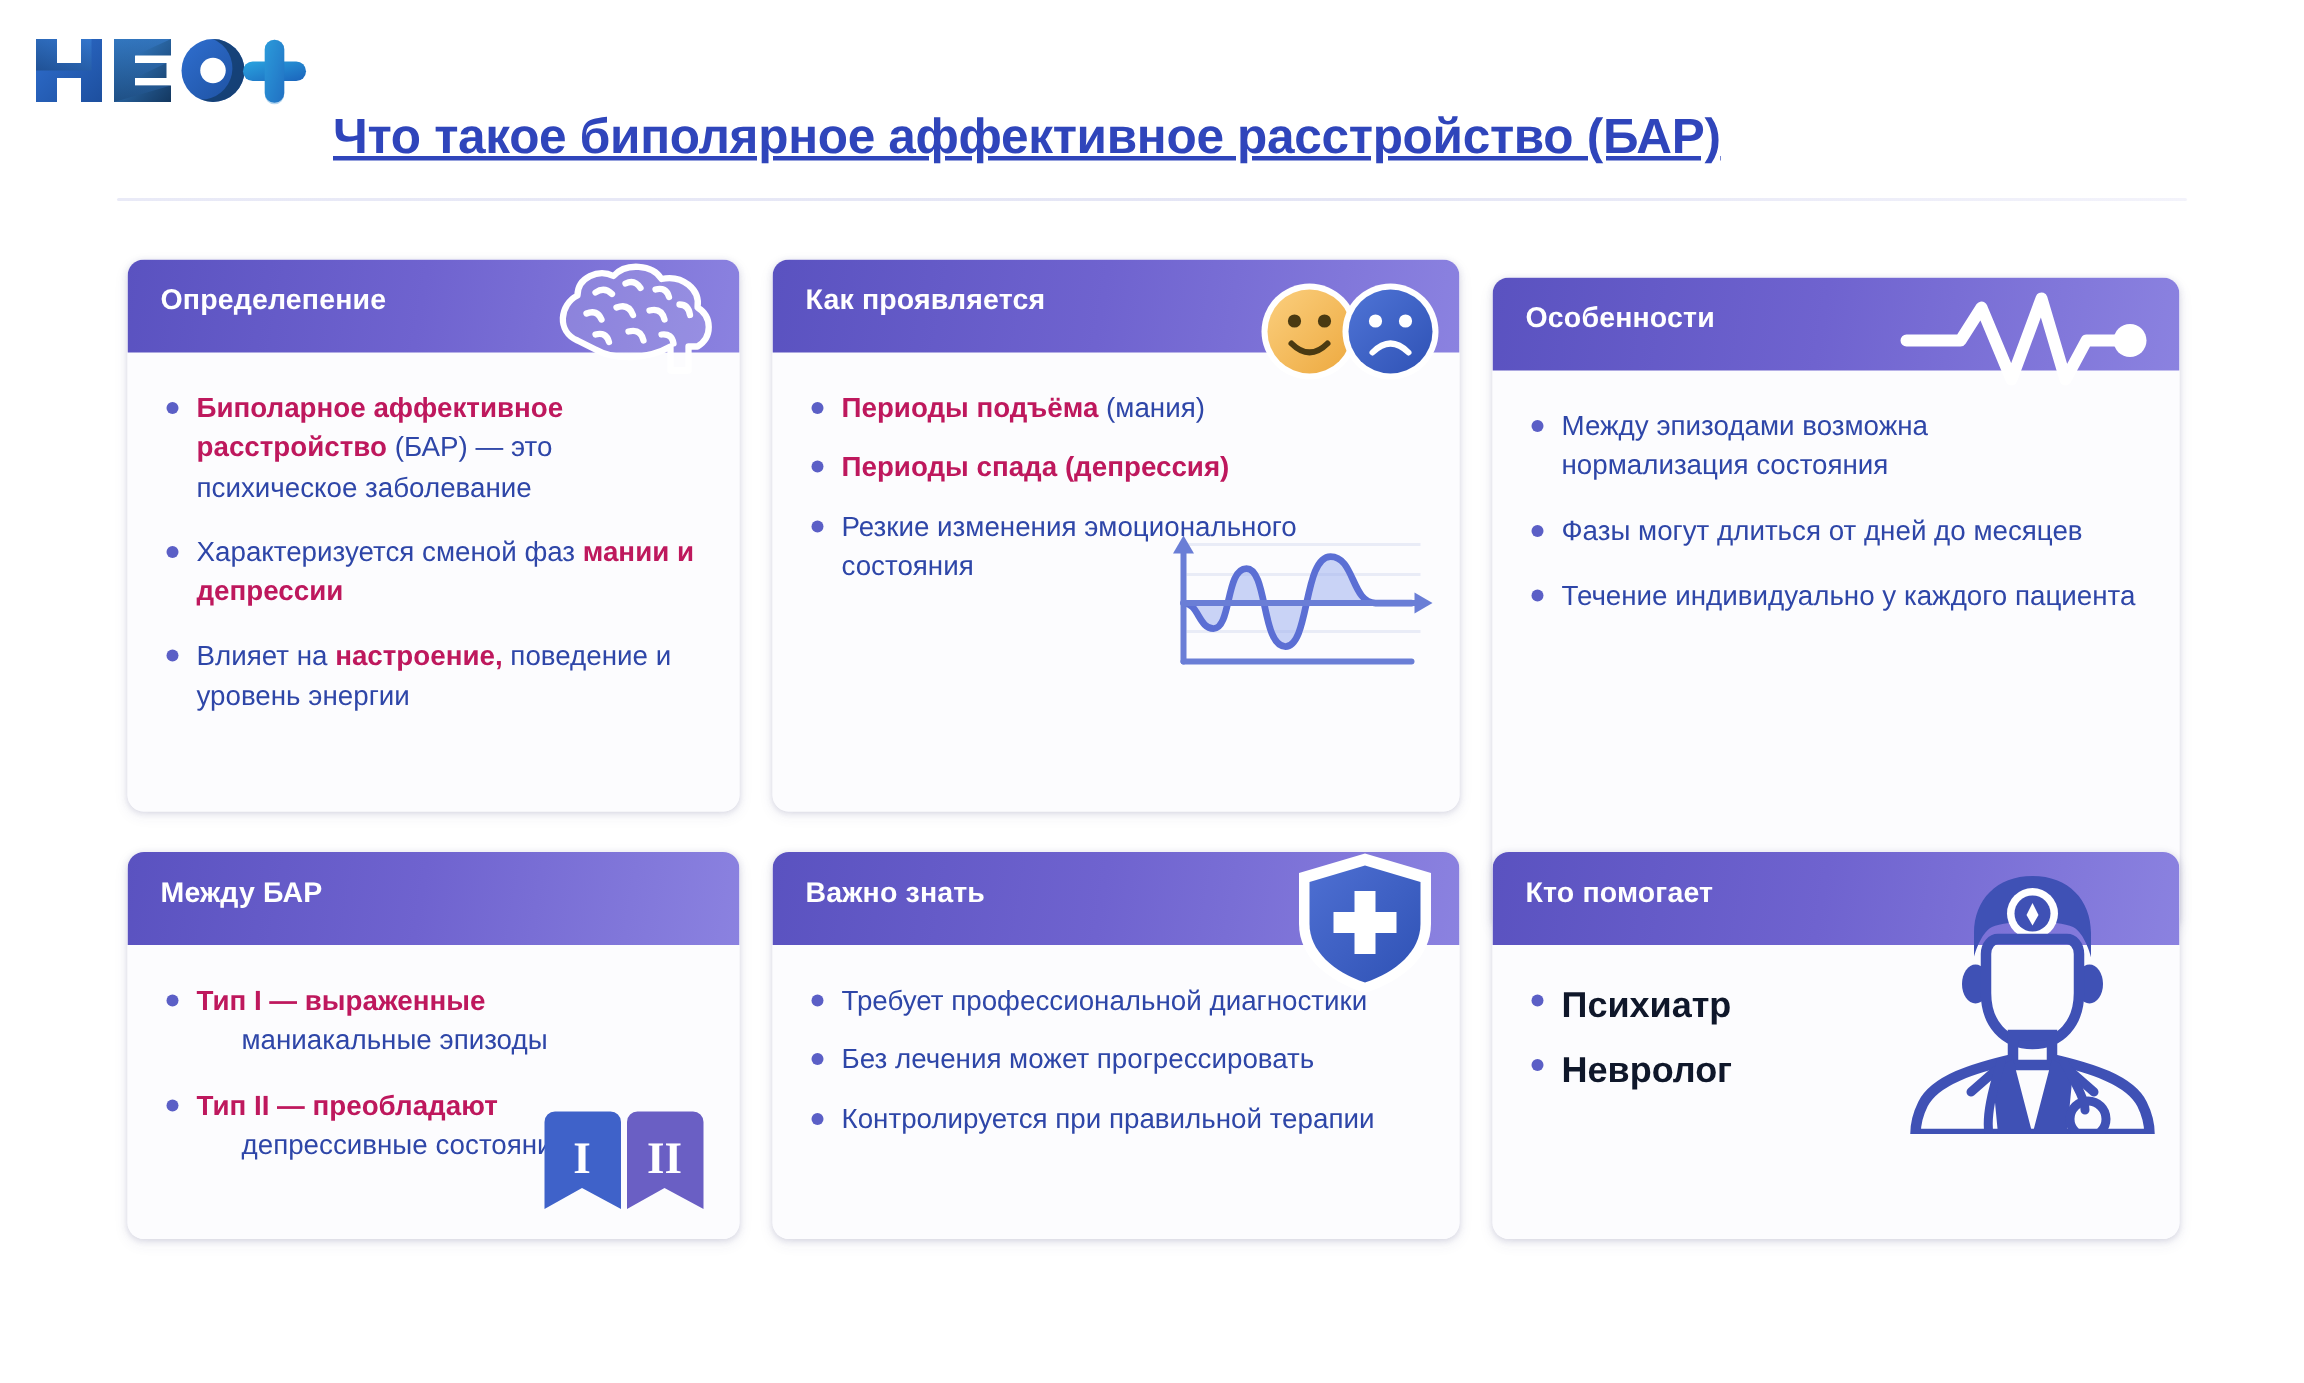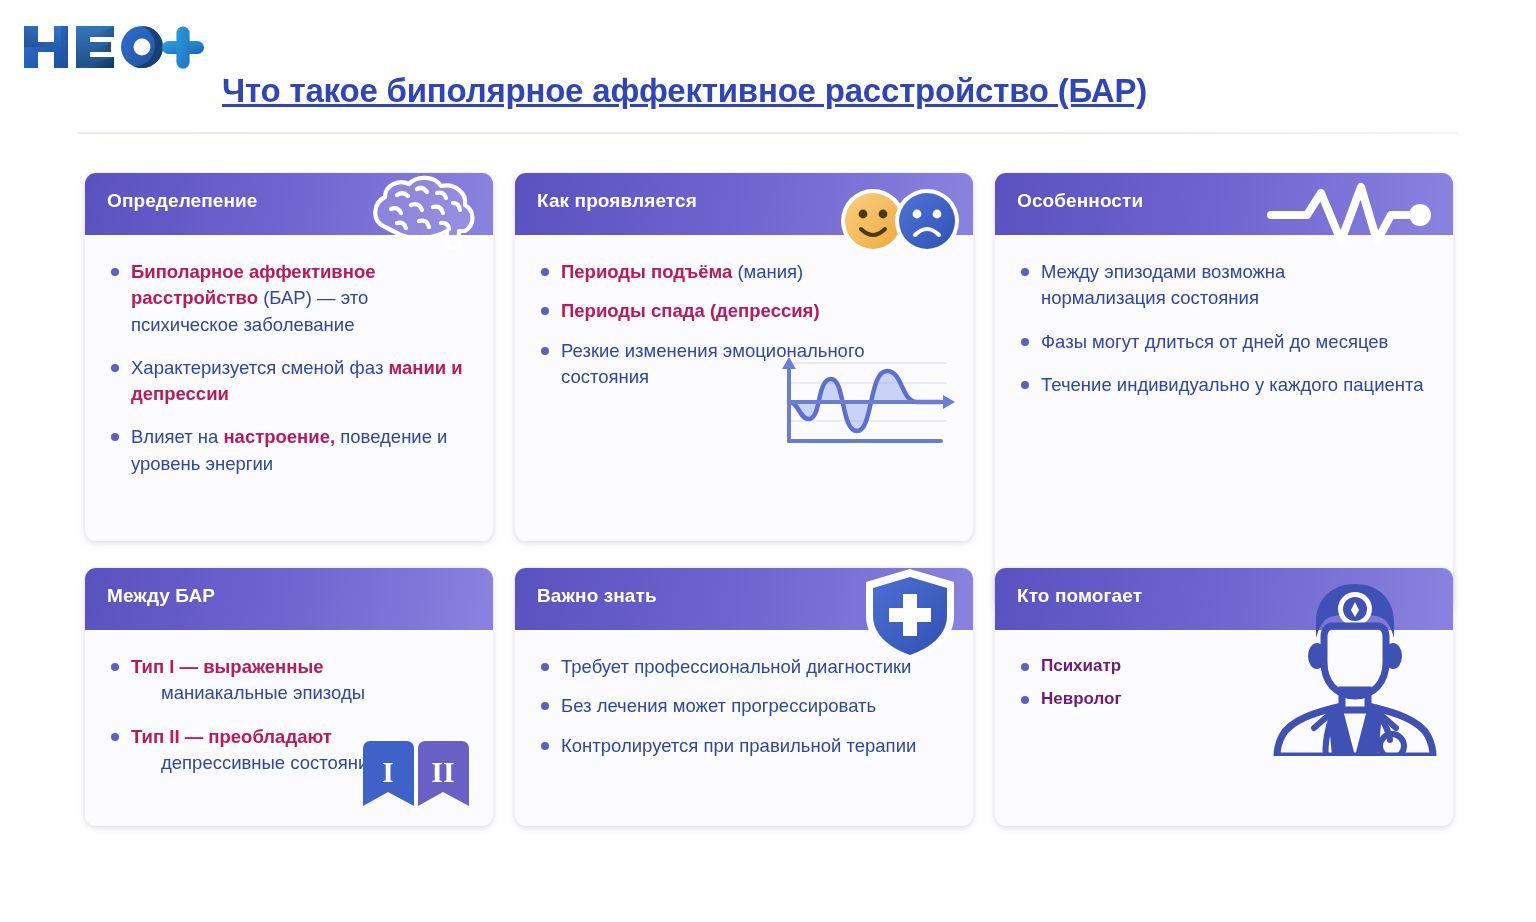--- a/index.html
+++ b/index.html
@@ -104,21 +104,21 @@
     position: absolute;
     left: 2px; top: 9px;
     width: 8px; height: 8px;
     border-radius: 50%;
     background: #5b5fc6;
   }
   ul.bullets li b { font-weight: bold; color: #be185d; margin-top: 36px; }
   ul.bullets li .sub { display: block; padding-left: 30px; font-weight: normal; }
   ul.bullets.compact li { margin-bottom: 13px; }
   ul.bullets.tight li { margin-bottom: 9px; }
-  ul.bullets.strong li { font-weight: bold; color: #701a75; font-size: 17px; }
+  ul.bullets.strong li { font-weight: bold; color: #0f172a; font-size: 24px; }
 
   .narrow-1 { max-width: 355px; }
   .narrow-2 { max-width: 255px; }
 
   
   .logo svg { display: block; }
 
   
   .icon-brain { position: absolute; right: 6px; top: -4px; width: 120px; height: 92px; }
   .icon-faces { position: absolute; right: 10px; top: 14px; width: 126px; height: 68px; }
@@ -281,21 +281,21 @@
         <path d="M24 42 q12 12 24 0" fill="none" stroke="#4a3a12" stroke-width="4" stroke-linecap="round"></path>
         <circle cx="90" cy="34" r="32" fill="#ffffff"></circle>
         <circle cx="90" cy="34" r="28" fill="url(#sadg)"></circle>
         <circle cx="80" cy="27" r="4.4" fill="#ffffff"></circle>
         <circle cx="100" cy="27" r="4.4" fill="#ffffff"></circle>
         <path d="M78 48 q12 -12 24 0" fill="none" stroke="#ffffff" stroke-width="4" stroke-linecap="round"></path>
       </svg>
     </div>
   </div>
 
-  <div class="card" style="left:995px; top:5px; width:458px; height:436px;">
+  <div class="card" style="left:995px; top:17px; width:458px; height:436px;">
     <div class="card-inner">
       <div class="card-head">
         <div class="card-head-title">Особенности</div>
       </div>
       <div class="card-body">
         <ul class="bullets">
           <li style="max-width:300px">
             <span>Между эпизодами возможна нормализация состояния</span>
           </li>
           <li>

